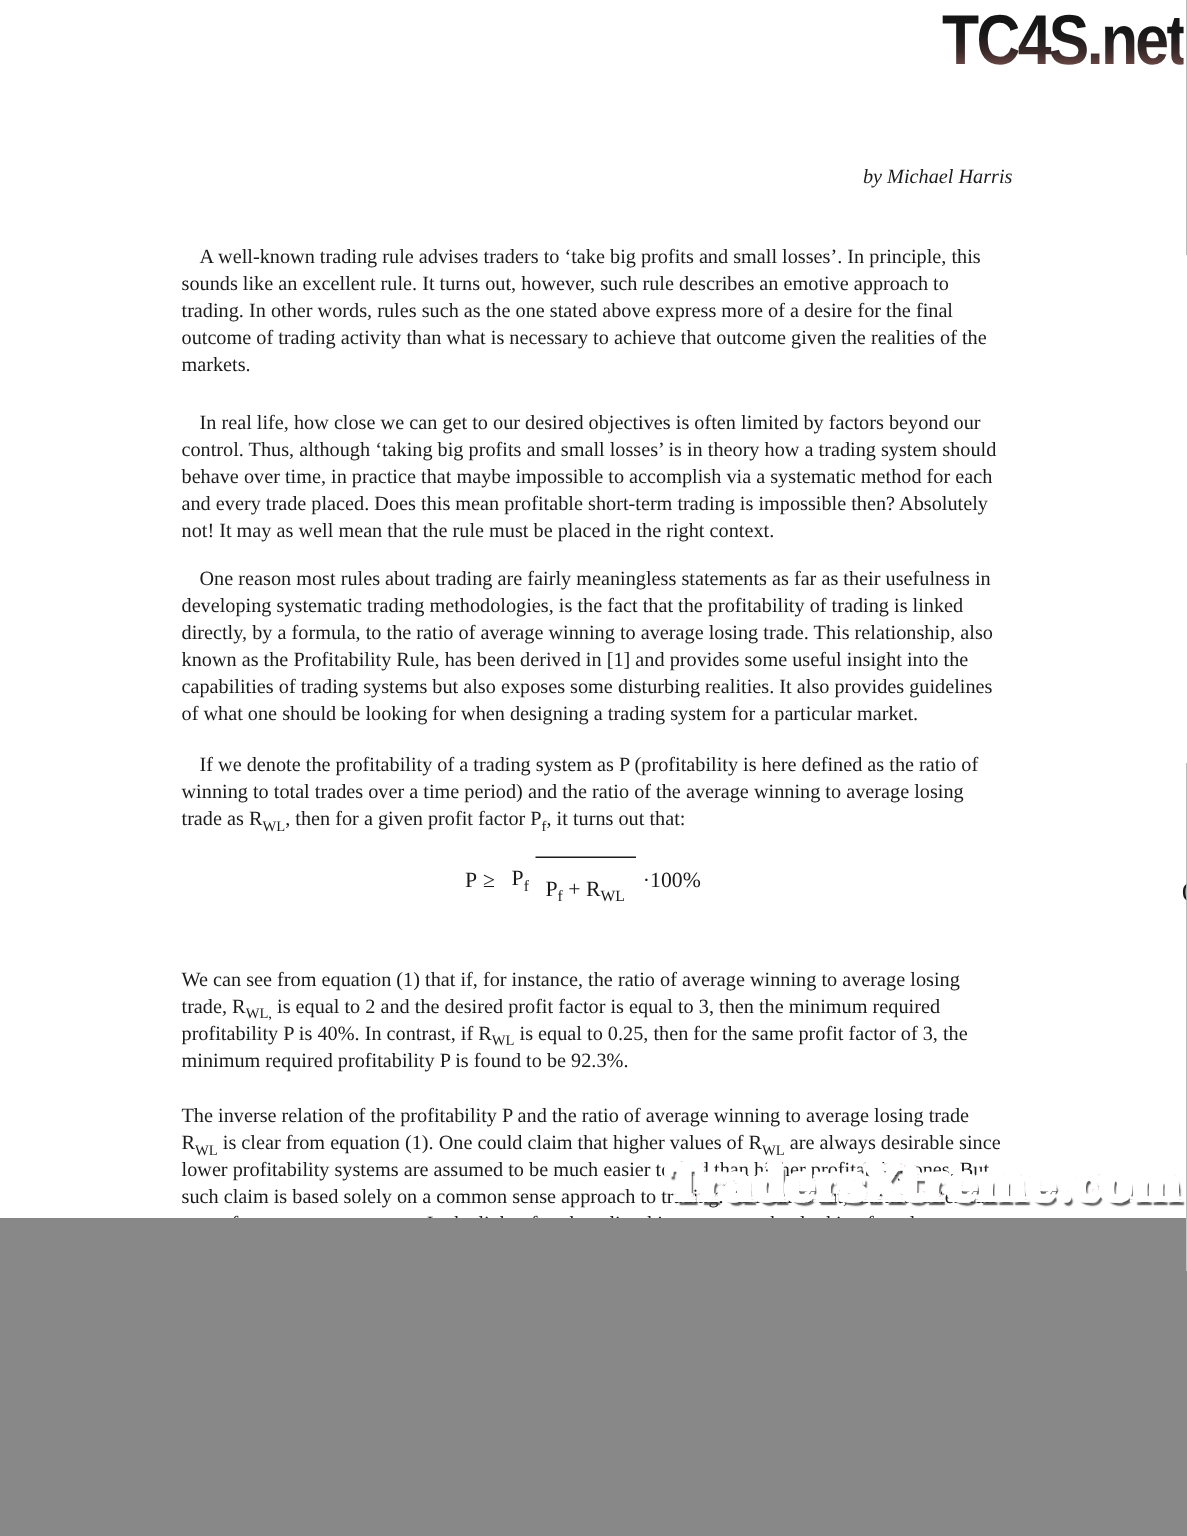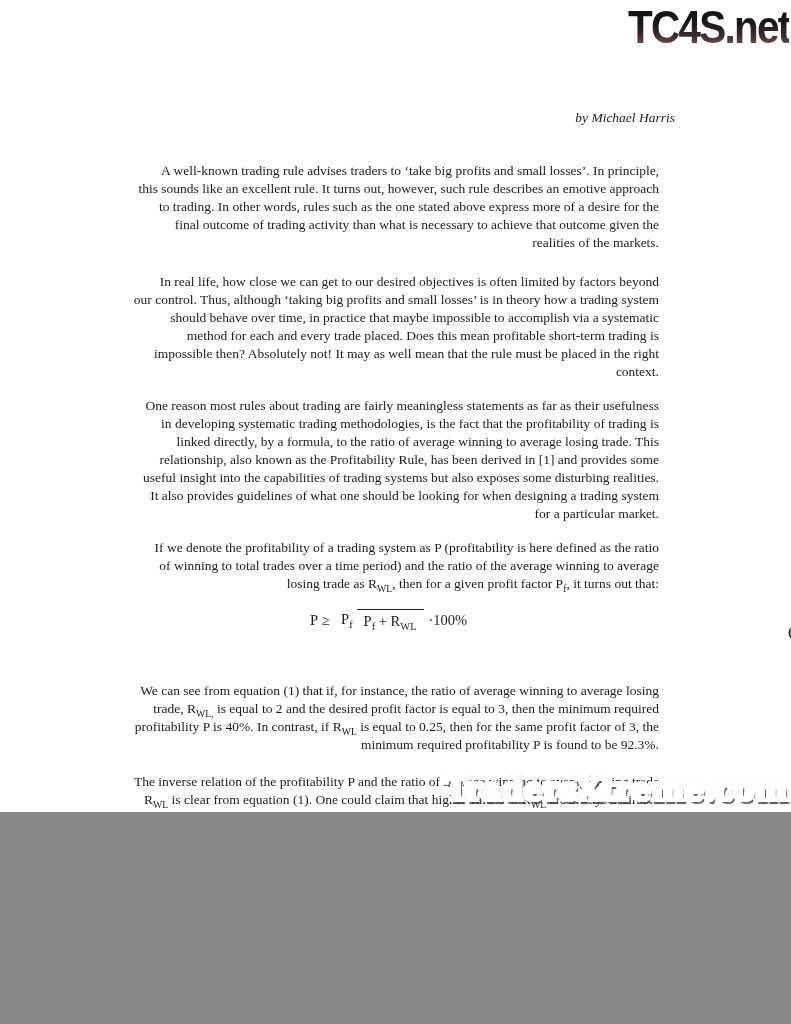--- a/index.html
+++ b/index.html
@@ -34,21 +34,21 @@
     position: absolute; left: 117px; top: 92px; width: 558px;
     font-size: 13.5px; line-height: 18px;
   }
   .doc-title {
     font-size: 17px; font-weight: normal; line-height: 20px;
     text-align: center; margin: 0;
   }
   .byline {
     text-align: right; margin-top: 17px; font-style: italic;
   }
-  .para { margin: 16px; text-align: right; }
+  .para { margin: 4px; }
   .para.indent { text-indent: 12px; }
   .p1 { margin-top: 35px; }
   .p2 { margin-top: 21px; }
   .section-heading {
     font-size: 17px; font-weight: normal; line-height: 22px;
     margin: 19px 0 0 0;
   }
   .p3 { margin-top: 14px; position: relative; }
   .p4 { margin-top: 16px; }
   .p5 { margin-top: 25px; }
@@ -65,21 +65,21 @@
     display: inline-flex; align-items: center;
     font-size: 14.5px;
   }
   .eq-lhs { margin-right: 4px; }
   .eq-rel { margin-right: 7px; }
   .fraction {
     display: inline-flex; flex-direction: row; align-items: center;
     text-align: center; vertical-align: middle;
   }
   .fraction .num { display: block; padding: 0 4px 2px 4px; }
-  .fraction .den { display: block; border-top: 1.3px solid #1b1b1b; padding: 2px 7px 0 7px; }
+  .fraction .den { display: block; border-top: 1.3px solid #1b1b1b; padding: 12px 7px 0 7px; }
   .eq-factor { margin-left: 5px; }
   .eq-number {
     position: absolute; left: 478px; top: 14px;
     font-weight: bold; font-size: 13.5px;
   }
 
   
   .watermark {
     position: absolute; top: 486px; left: 50%;
     transform: translateX(-50%);

